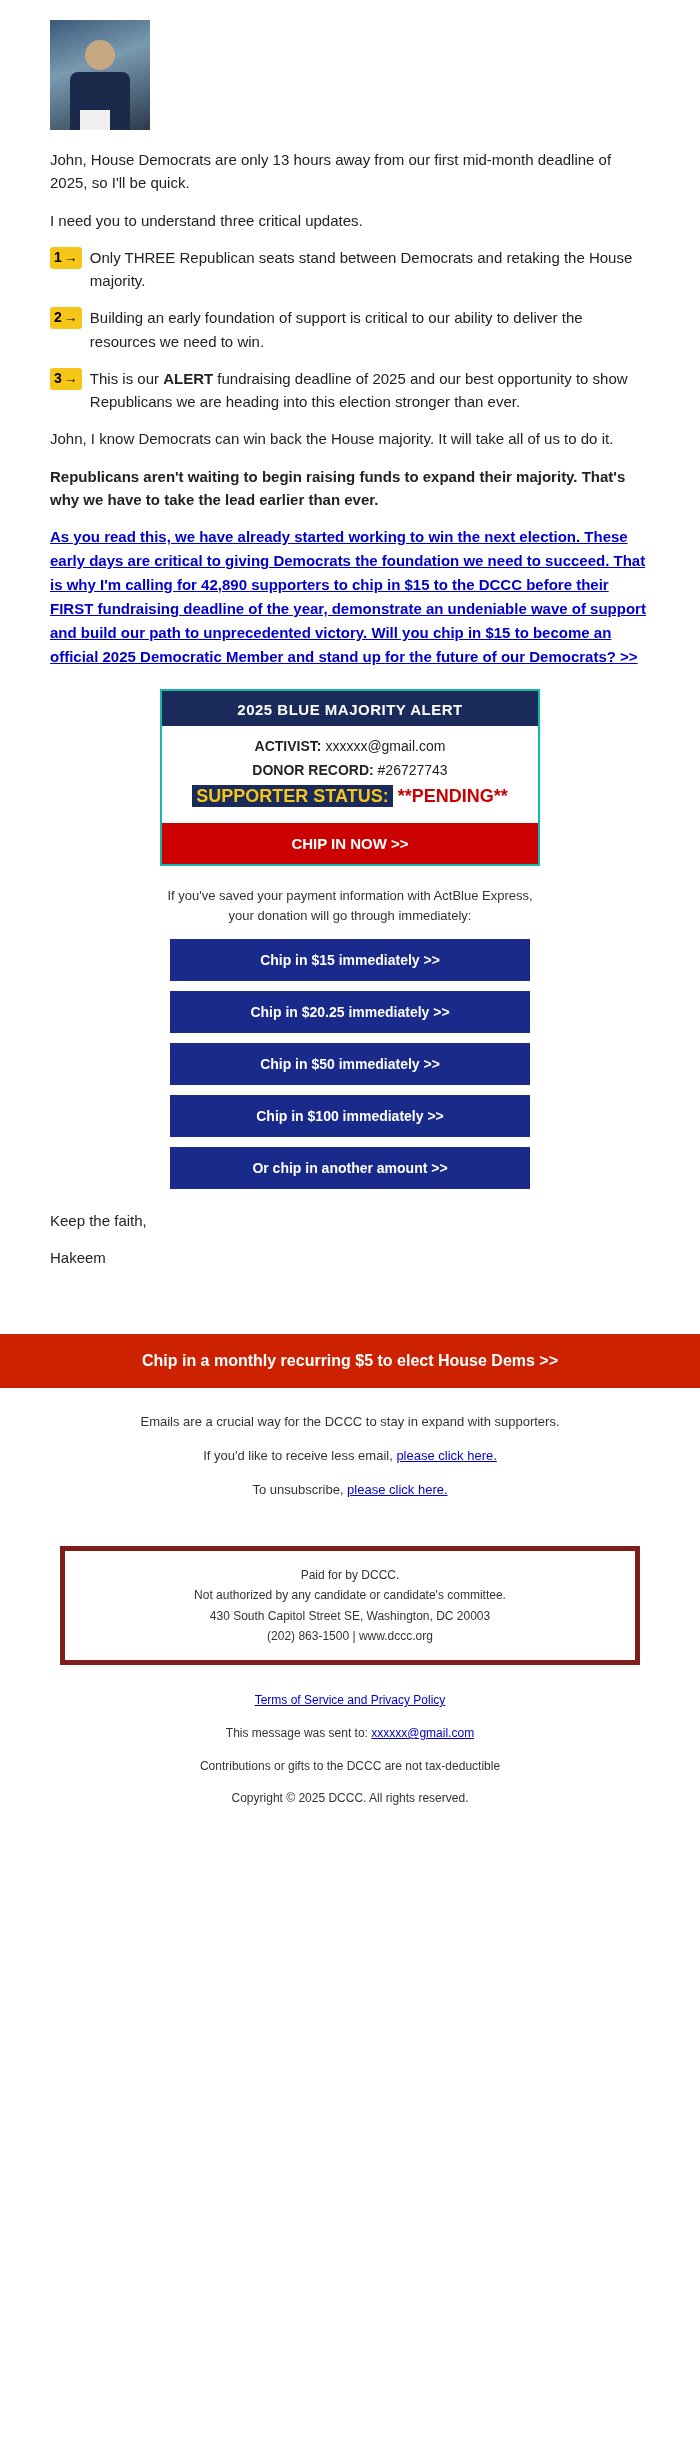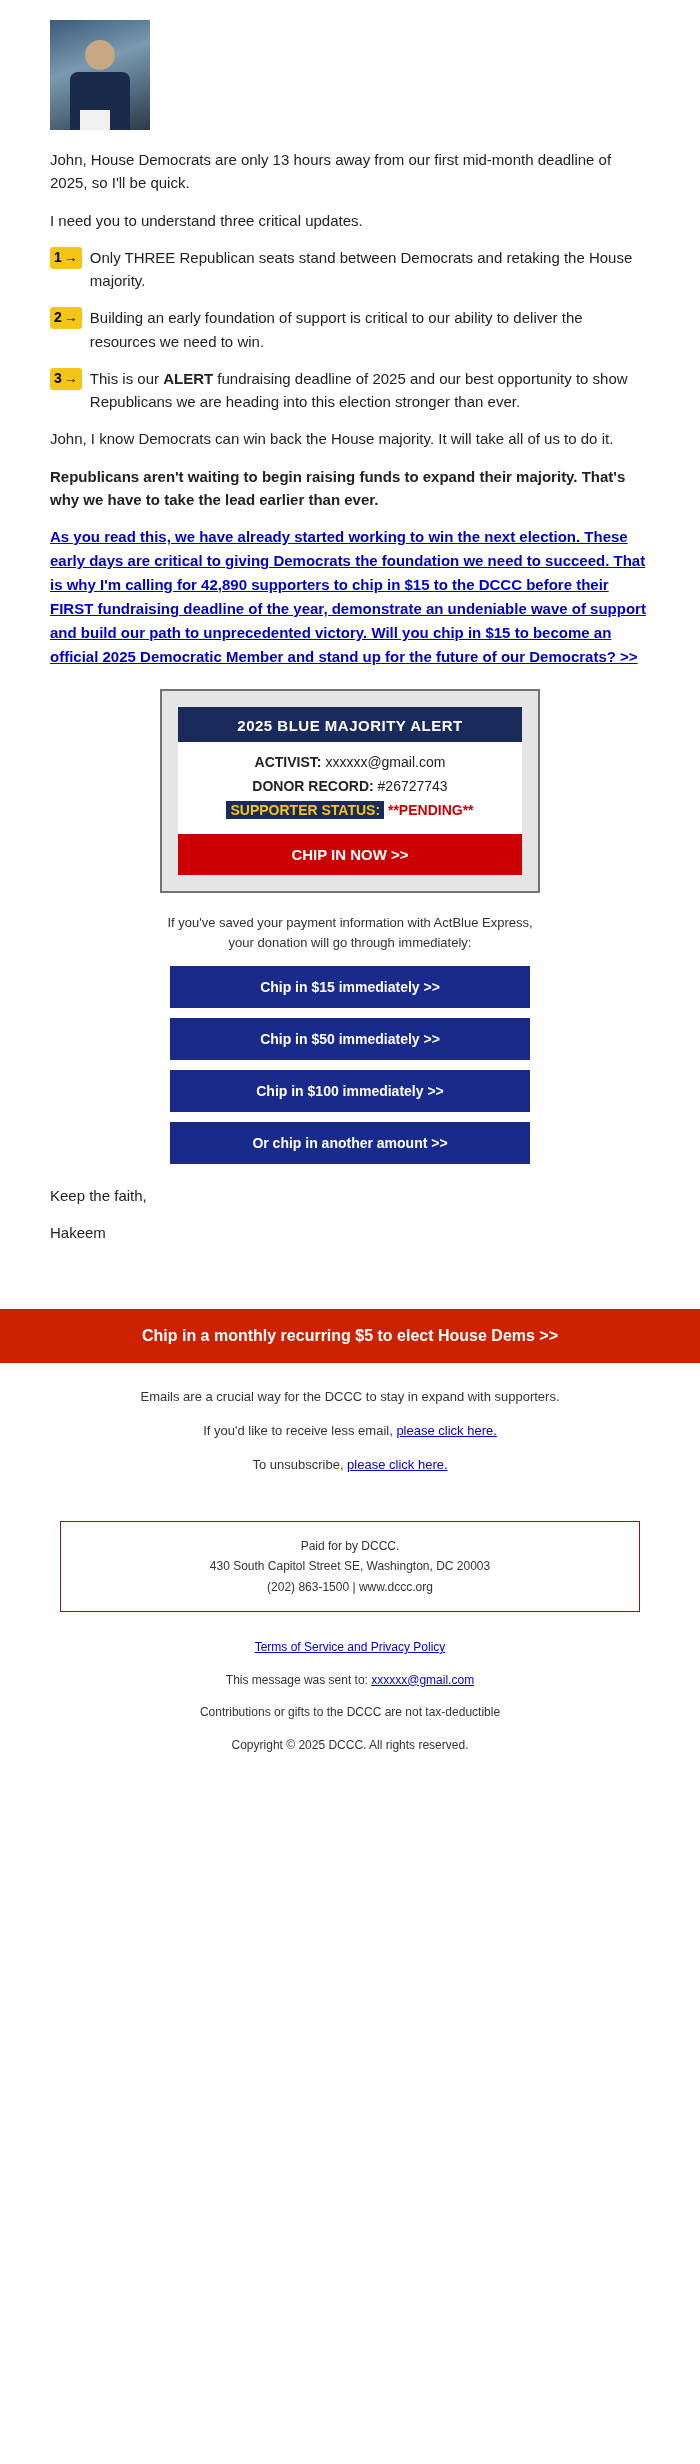--- a/index.html
+++ b/index.html
@@ -94,23 +94,23 @@
       line-height: 1.55;
     }
     .link-para {
       color: #0000cc;
       text-decoration: underline;
       font-weight: bold;
       margin-bottom: 20px;
       line-height: 1.6;
     }
     .alert-box {
-      background: #e5e5e5;
-      border: 2px solid #737373;
-      padding: 16px;
+      background: #0369a1;
+      border: 2px solid #14b8a6;
+      padding: 0;
       margin: 0 auto 20px auto;
       max-width: 380px;
       text-align: center;
     }
     .alert-title {
       background: #1a2a5a;
       color: #fff;
       font-weight: bold;
       font-size: 15px;
       padding: 10px 16px 8px;
@@ -123,21 +123,21 @@
     .alert-row {
       margin-bottom: 8px;
       font-size: 14px;
       text-align: center;
     }
     .alert-row strong {
       font-weight: bold;
     }
     .status-row {
       margin-bottom: 12px;
-      font-size: 14px;
+      font-size: 18px;
     }
     .status-label {
       font-weight: bold;
       color: #f5c518;
       background: #1a2a5a;
       padding: 1px 4px;
     }
     .status-value {
       color: #cc0000;
       font-weight: bold;
@@ -202,21 +202,21 @@
       text-align: center;
       padding: 24px 40px 16px;
       font-size: 13px;
       color: #333;
       line-height: 1.7;
     }
     .footer-top a, .footer-link {
       color: #0000cc;
     }
     .footer-box {
-      border: 1px solid #7f1d1d;
+      border: 5px solid #7f1d1d;
       margin: 16px 60px;
       padding: 14px 20px;
       font-size: 12px;
       color: #333;
       text-align: center;
       line-height: 1.7;
     }
     .footer-links {
       text-align: center;
       font-size: 12px;
@@ -280,20 +280,21 @@
     </div>
     <button class="chip-now-btn">CHIP IN NOW &gt;&gt;</button>
   </div>
 
   <div class="instant-section">
     <p class="instant-note">
       <span>If you've saved your payment information with ActBlue Express,</span><br>
       <span>your donation will go through immediately:</span>
     </p>
     <button class="donate-btn">Chip in $15 immediately &gt;&gt;</button>
+    <button class="donate-btn">Chip in $20.25 immediately &gt;&gt;</button>
     <button class="donate-btn">Chip in $50 immediately &gt;&gt;</button>
     <button class="donate-btn">Chip in $100 immediately &gt;&gt;</button>
     <button class="donate-btn">Or chip in another amount &gt;&gt;</button>
   </div>
 
   <div class="sign-off">
     <p>Keep the faith,</p>
     <p>Hakeem</p>
   </div>
 </div>
@@ -307,20 +308,21 @@
   <p>
     <span>If you'd like to receive less email, </span><a class="footer-link" href="#">please click here.</a>
   </p>
   <p>
     <span>To unsubscribe, </span><a class="footer-link" href="#">please click here.</a>
   </p>
 </div>
 
 <div class="footer-box">
   <div>Paid for by DCCC.</div>
+  <div>Not authorized by any candidate or candidate's committee.</div>
   <div>430 South Capitol Street SE, Washington, DC 20003</div>
   <div>(202) 863-1500 | www.dccc.org</div>
 </div>
 
 <div class="footer-links">
   <p><a class="footer-link" href="#">Terms of Service and Privacy Policy</a></p>
   <p>
     <span>This message was sent to: </span><a class="footer-link" href="#">xxxxxx@gmail.com</a>
   </p>
   <p>Contributions or gifts to the DCCC are not tax-deductible</p>

